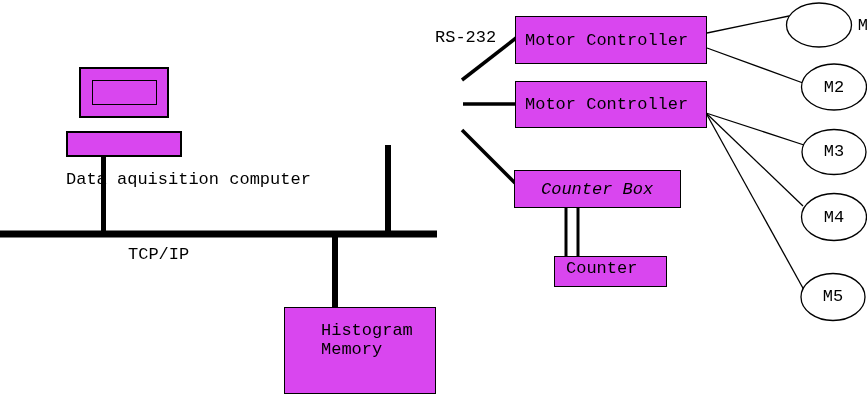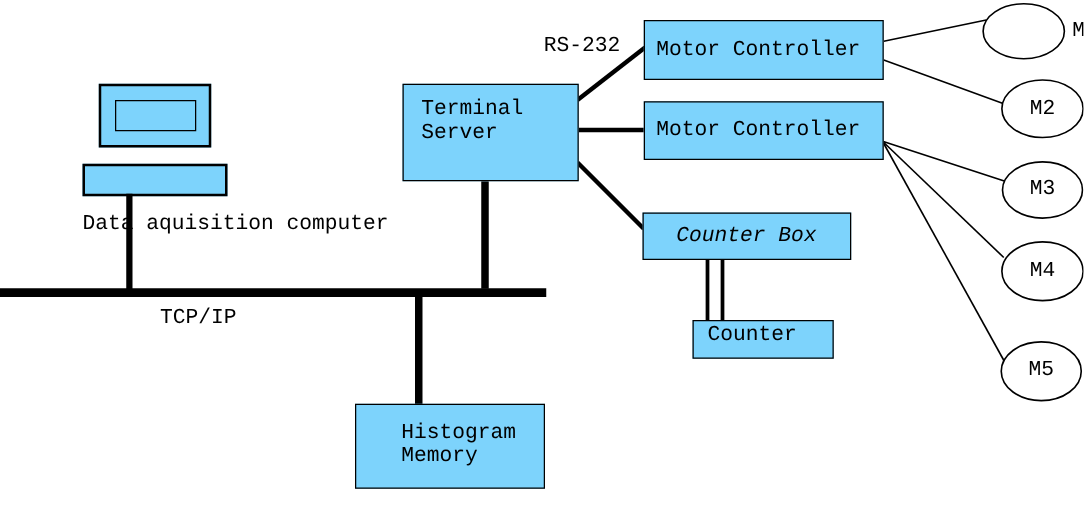--- a/index.html
+++ b/index.html
@@ -10,21 +10,21 @@
     background: #ffffff;
     color: #000000;
     font-family: "Liberation Mono", "DejaVu Sans Mono", monospace;
     overflow: hidden;
   }
   .canvas svg { position: absolute; left: 0; top: 0; z-index: 0; }
   .box {
     position: absolute;
     box-sizing: border-box;
     border: 1.5px solid #000000;
-    background: #7dd3fc;
+    background: #d946ef;
     z-index: 1;
   }
   .txt {
     position: absolute;
     font-size: 17px;
     line-height: 19px;
     white-space: nowrap;
     z-index: 1;
   }
   .node { font-size: 17px; line-height: 19px; }
@@ -41,21 +41,21 @@
   .terminal-server { left: 322px; top: 67px;  width: 141px; height: 78px;
                      padding: 10px 8px 0 14px; white-space: normal; }
   .mc1             { left: 515px; top: 16px;  width: 192px; height: 48px;
                      display: flex; align-items: center; padding-left: 9px; }
   .mc2             { left: 515px; top: 81px;  width: 192px; height: 47px;
                      display: flex; align-items: center; padding-left: 9px; }
   .counter-box     { left: 514px; top: 170px; width: 167px; height: 38px;
                      display: flex; align-items: center; padding-left: 26px; font-style: italic; }
   .counter         { left: 514px; top: 256px; width: 113px; height: 31px;
                      padding: 2px 0 0 11px; margin-left: 40px; }
-  .histogram       { left: 284px; top: 323px; width: 152px; height: 68px;
+  .histogram       { left: 284px; top: 307px; width: 152px; height: 87px;
                      padding: 13px 6px 0 36px; white-space: normal; }
 
   
   .tcp-label   { left: 128px; top: 245px; }
   .rs232-label { left: 435px; top: 28px; }
   .motor-label { position: absolute; width: 64px; text-align: center;
                  font-size: 17px; line-height: 19px; z-index: 1; }
   .m1 { left: 836px; top: 16px; }
   .m2 { left: 802px; top: 78px; text-align: center; }
   .m3 { left: 802px; top: 142px; }
@@ -92,21 +92,20 @@
     <ellipse cx="834" cy="217" rx="32.5" ry="23.5" fill="#fff" stroke="#000" stroke-width="1.3"></ellipse>
     <ellipse cx="833" cy="297" rx="32" ry="23.5" fill="#fff" stroke="#000" stroke-width="1.3"></ellipse>
   </svg>
 
   <div class="box monitor"></div>
   <div class="box monitor-screen"></div>
   <div class="box keyboard"></div>
   <div class="computer-drop"></div>
   <div class="txt computer-label">Data aquisition computer</div>
 
-  <div class="box node terminal-server">Terminal Server</div>
   <div class="box node mc1">Motor Controller</div>
   <div class="box node mc2">Motor Controller</div>
   <div class="box node counter-box">Counter Box</div>
   <div class="box node counter">Counter</div>
   <div class="box node histogram">Histogram Memory</div>
 
   <div class="txt tcp-label">TCP/IP</div>
   <div class="txt rs232-label">RS-232</div>
 
   <div class="motor-label m1">M1</div>

